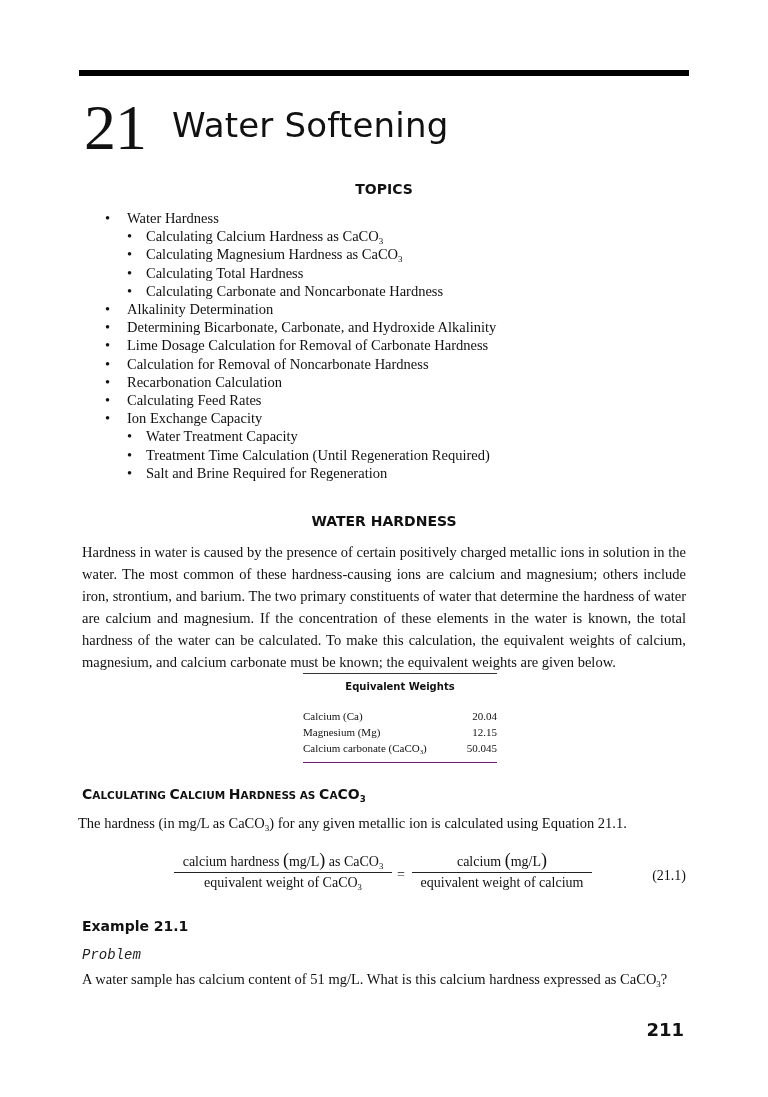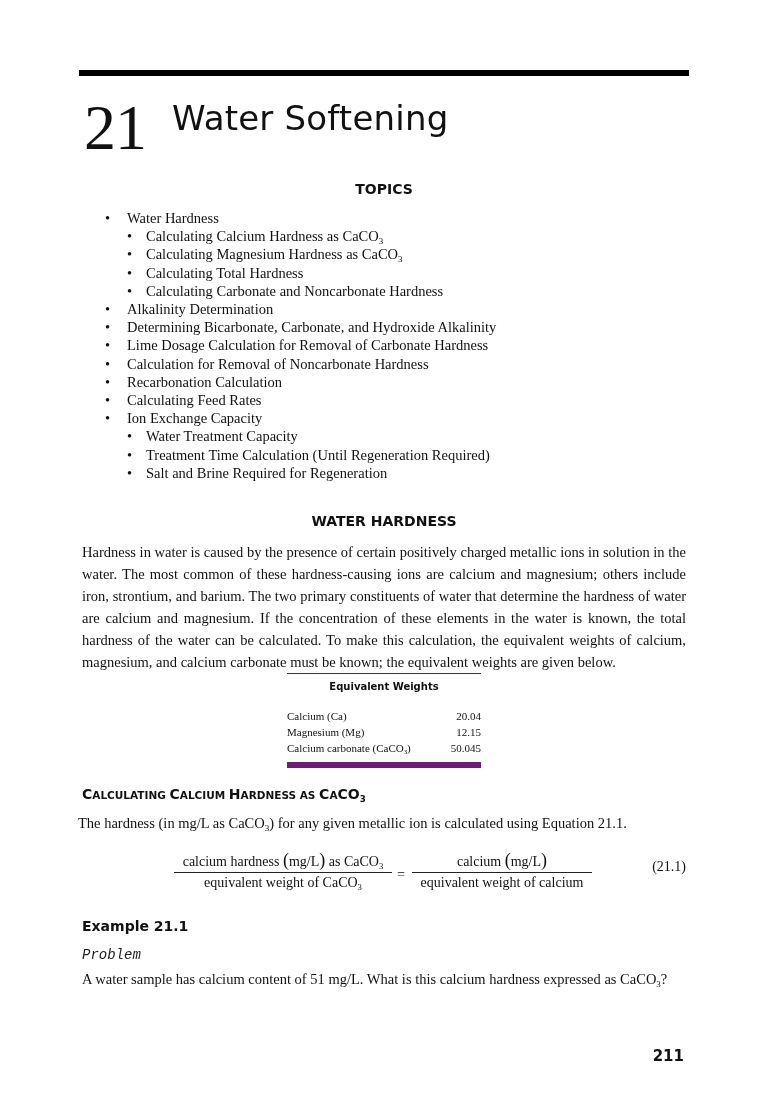--- a/index.html
+++ b/index.html
@@ -1,51 +1,51 @@
 <!DOCTYPE html>
 <html><head>
 <meta charset="utf-8">
 <style>
   html, body { margin: 0; padding: 0; background: #ffffff; }
   body { width: 768px; height: 1097px; position: relative; overflow: hidden; color: #111; }
   .top-rule { position: absolute; left: 79px; top: 70px; width: 610px; height: 6px; background: #000; }
   .chapter { position: absolute; left: 84px; top: 92px; }
   .chapter-number { font-family: "Liberation Serif", serif; font-size: 64px; line-height: 72px; display: inline-block; vertical-align: top; letter-spacing: -1px; }
-  .chapter-title { font-family: "DejaVu Sans", sans-serif; font-size: 34px; font-weight: normal; display: inline-block; vertical-align: top; margin-left: 22px; margin-top: 6px; letter-spacing: 0.2px; }
+  .chapter-title { font-family: "DejaVu Sans", sans-serif; font-size: 34px; font-weight: normal; display: inline-block; vertical-align: top; margin-left: 22px; margin-top: 13px; letter-spacing: 0.2px; }
   .h-center { position: absolute; left: 79px; width: 610px; text-align: center; font-family: "DejaVu Sans", sans-serif; font-weight: bold; font-size: 14px; }
   .topics-head { top: 181px; }
   .topics { position: absolute; left: 105px; top: 209px; font-family: "Liberation Serif", serif; font-size: 14.5px; line-height: 18.2px; margin: 0; padding: 0; list-style: none; }
   .topics li { position: relative; padding-left: 22px; white-space: nowrap; }
   .topics li::before { content: "•"; position: absolute; left: 0; }
   .topics li.sub { padding-left: 41px; }
   .topics li.sub::before { left: 22px; }
   sub { font-size: 0.62em; vertical-align: -0.35em; line-height: 0; }
   .wh-head { top: 513px; font-size: 14px; }
   .para { position: absolute; left: 82px; width: 604px; top: 541px; font-family: "Liberation Serif", serif; font-size: 14.5px; line-height: 22px; text-align: justify; margin: 0; }
-  .eqw { position: absolute; left: 287px; top: 673px; width: 194px; border-top: 1px solid #333; border-bottom: 6px solid #701a75; font-family: "Liberation Serif", serif; font-size: 11px; }
+  .eqw { position: absolute; left: 303px; top: 673px; width: 194px; border-top: 1px solid #333; border-bottom: 1px solid #701a75; font-family: "Liberation Serif", serif; font-size: 11px; }
   .eqw-title { font-family: "DejaVu Sans", sans-serif; font-weight: bold; font-size: 10px; text-align: center; padding-top: 7px; height: 27px; }
   .eqw table { width: 100%; border-collapse: collapse; margin-bottom: 6px; }
   .eqw td { padding: 0; line-height: 16px; }
   .eqw td.v { text-align: right; }
   .sec-head { position: absolute; left: 82px; top: 786px; font-family: "DejaVu Sans", sans-serif; font-weight: bold; font-size: 14px; }
   .sec-head .sc { font-size: 10.5px; }
   .line2 { position: absolute; left: 78px; top: 815px; font-family: "Liberation Serif", serif; font-size: 14.5px; }
   .equation { position: absolute; left: 174px; top: 853px; width: 512px; height: 48px; font-family: "Liberation Serif", serif; font-size: 14px; }
   .frac { position: absolute; top: 0; text-align: center; }
   .frac .num { padding: 0 2px 2px; border-bottom: 1px solid #222; white-space: nowrap; }
   .frac .den { padding-top: 2px; white-space: nowrap; }
   .frac1 { left: 0; width: 218px; }
   .frac2 { left: 238px; width: 180px; }
   .eq-sign { position: absolute; left: 223px; top: 14px; }
-  .eq-num { position: absolute; right: 0; top: 6px; }
+  .eq-num { position: absolute; right: 0; top: 15px; }
   .paren { font-size: 18px; line-height: 14px; }
   .ex-head { position: absolute; left: 82px; top: 918px; font-family: "DejaVu Sans", sans-serif; font-weight: bold; font-size: 14px; }
   .problem { position: absolute; left: 82px; top: 947px; font-family: Liberation Mono, monospace; font-style: italic; font-size: 14px; color: #222; }
   .q { position: absolute; left: 82px; top: 971px; font-family: "Liberation Serif", serif; font-size: 14.5px; }
-  .page-num { position: absolute; right: 84px; top: 1019px; font-family: "DejaVu Sans", sans-serif; font-weight: bold; font-size: 15px; margin-top: 28px; }
+  .page-num { position: absolute; right: 84px; top: 1019px; font-family: "DejaVu Sans", sans-serif; font-weight: bold; font-size: 18px; }
 </style>
 </head>
 <body>
 
 <div class="top-rule"></div>
 
 <div class="chapter">
   <span class="chapter-number">21</span>
   <span class="chapter-title">Water Softening</span>
 </div>

